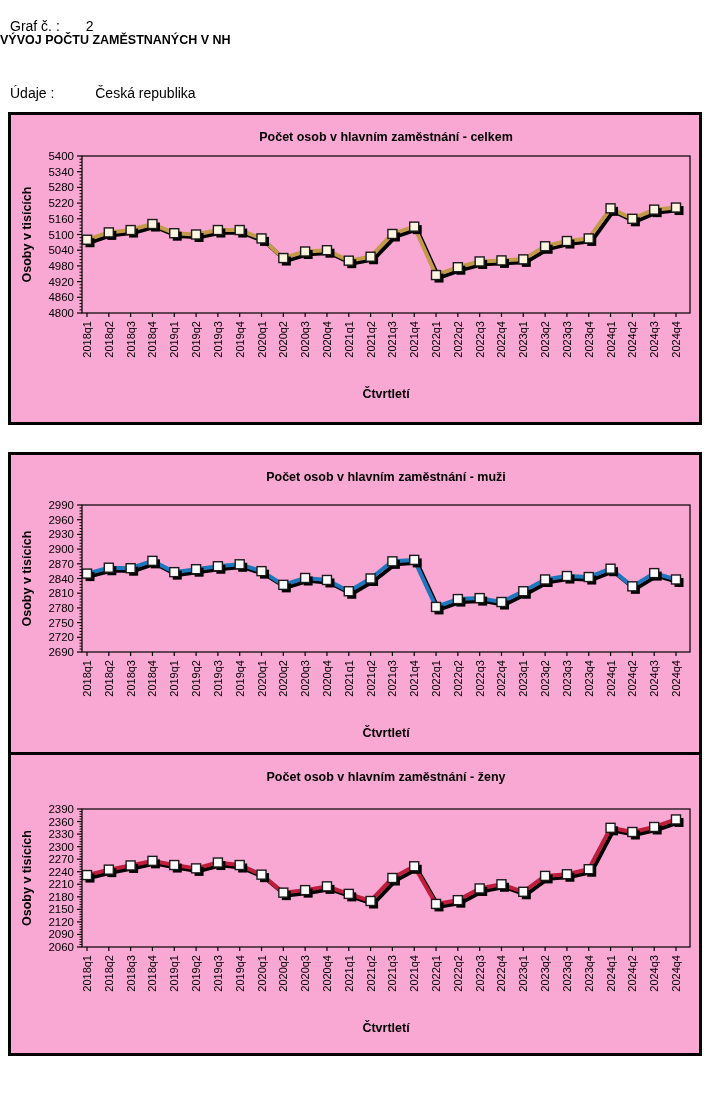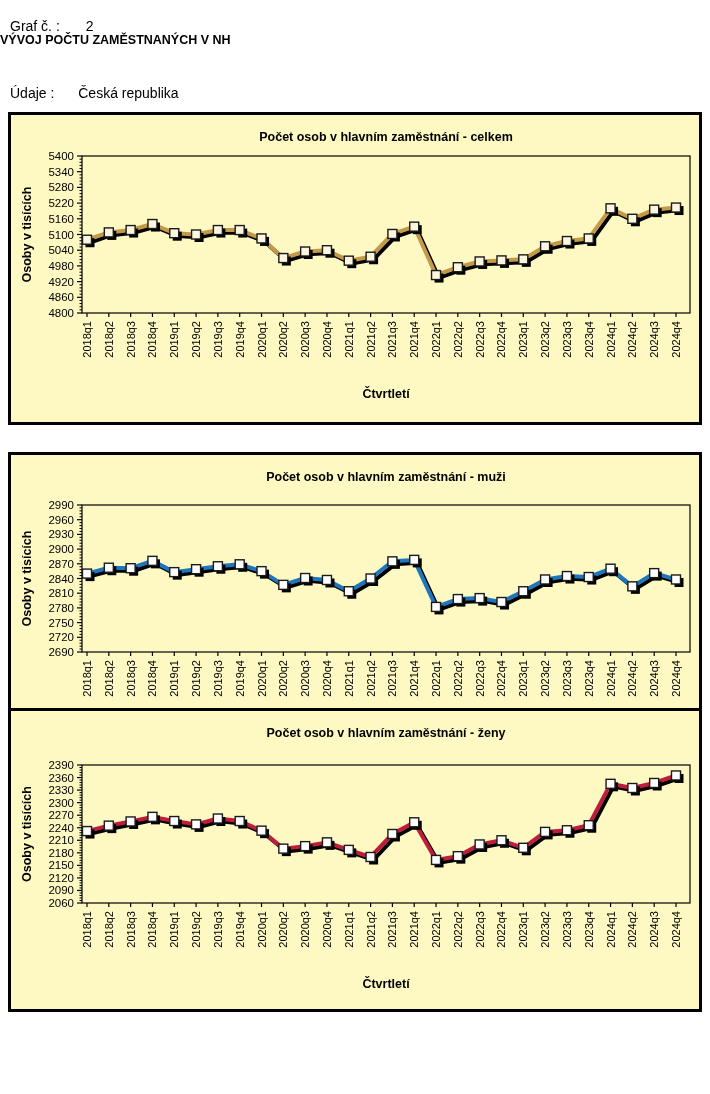--- a/index.html
+++ b/index.html
@@ -1,34 +1,34 @@
 <!DOCTYPE html>
 <html><head>
 <meta charset="utf-8">
 <style>
   html,body{margin:0;padding:0;background:#ffffff;}
   body{width:710px;height:1094px;position:relative;font-family:"Liberation Sans",sans-serif;color:#000;}
   .abs{position:absolute;}
   .hdr-label{font-size:14px;font-weight:normal;}
   .main-title{font-size:12.5px;font-weight:bold;width:710px;text-align:left;}
-  .chart-box{position:absolute;left:8px;width:688px;border:3px solid #000;background:#fef9c3;}
+  .chart-box{position:absolute;left:8px;width:688px;border:3px solid #000;background:#f9a8d4;}
   .note{position:absolute;left:8px;width:698px;font-size:11.4px;font-style:italic;line-height:20px;}
   svg text{font-family:"Liberation Sans",sans-serif;fill:#000;}
 </style>
 </head>
 <body>
 
 <div class="abs hdr-label" style="left:10px;top:18px;">
   <span>Graf č. :</span>
   <span style="margin-left:22px;">2</span>
 </div>
 <div class="abs main-title" style="left:0;top:33px;">VÝVOJ POČTU ZAMĚSTNANÝCH V NH</div>
 <div class="abs hdr-label" style="left:10px;top:85px;">
   <span>Údaje :</span>
-  <span style="margin-left:20px;">Česká republika</span>
+  <span style="margin-left:37px;">Česká republika</span>
 </div>
 
 <div class="chart-box" style="top:112px;height:307px;">
   <svg id="svg-chart-0" width="688" height="307" viewBox="0 0 688 307">
       <text x="375" y="26" text-anchor="middle" font-size="12.5px" font-weight="bold">Počet osob v hlavním zaměstnání - celkem</text>
       <rect x="71" y="41" width="608" height="157" fill="none" stroke="#000" stroke-width="1.2"></rect>
       <line x1="66" y1="41" x2="71" y2="41" stroke="#000" stroke-width="1.2"></line>
       <text x="63" y="45" text-anchor="end" font-size="11.5px">5400</text>
       <line x1="68.5" y1="44.14" x2="71" y2="44.14" stroke="#000" stroke-width="1"></line>
       <line x1="68.5" y1="47.28" x2="71" y2="47.28" stroke="#000" stroke-width="1"></line>
@@ -385,21 +385,21 @@
       <rect x="598.0555555555555" y="112.2" width="9" height="9" fill="#000000"></rect>
       <rect x="595.0555555555555" y="109.2" width="9" height="9" fill="#FFFFFF" stroke="#1A1A1A" stroke-width="1.4"></rect>
       <rect x="619.8703703703703" y="129.84" width="9" height="9" fill="#000000"></rect>
       <rect x="616.8703703703703" y="126.84" width="9" height="9" fill="#FFFFFF" stroke="#1A1A1A" stroke-width="1.4"></rect>
       <rect x="641.6851851851852" y="116.61" width="9" height="9" fill="#000000"></rect>
       <rect x="638.6851851851852" y="113.61" width="9" height="9" fill="#FFFFFF" stroke="#1A1A1A" stroke-width="1.4"></rect>
       <rect x="663.5" y="122.98" width="9" height="9" fill="#000000"></rect>
       <rect x="660.5" y="119.98" width="9" height="9" fill="#FFFFFF" stroke="#1A1A1A" stroke-width="1.4"></rect>
     </svg>
 </div>
-<div class="chart-box" style="top:708px;height:298px;">
+<div class="chart-box" style="top:752px;height:298px;">
   <svg id="svg-chart-2" width="688" height="298" viewBox="0 0 688 298">
       <text x="375" y="26" text-anchor="middle" font-size="12.5px" font-weight="bold">Počet osob v hlavním zaměstnání - ženy</text>
       <rect x="71" y="54" width="608" height="138" fill="none" stroke="#000" stroke-width="1.2"></rect>
       <line x1="66" y1="54" x2="71" y2="54" stroke="#000" stroke-width="1.2"></line>
       <text x="63" y="58" text-anchor="end" font-size="11.5px">2390</text>
       <line x1="68.5" y1="56.50909090909091" x2="71" y2="56.50909090909091" stroke="#000" stroke-width="1"></line>
       <line x1="68.5" y1="59.018181818181816" x2="71" y2="59.018181818181816" stroke="#000" stroke-width="1"></line>
       <line x1="68.5" y1="61.52727272727273" x2="71" y2="61.52727272727273" stroke="#000" stroke-width="1"></line>
       <line x1="68.5" y1="64.03636363636363" x2="71" y2="64.03636363636363" stroke="#000" stroke-width="1"></line>
       <line x1="66" y1="66.54545454545455" x2="71" y2="66.54545454545455" stroke="#000" stroke-width="1.2"></line>

